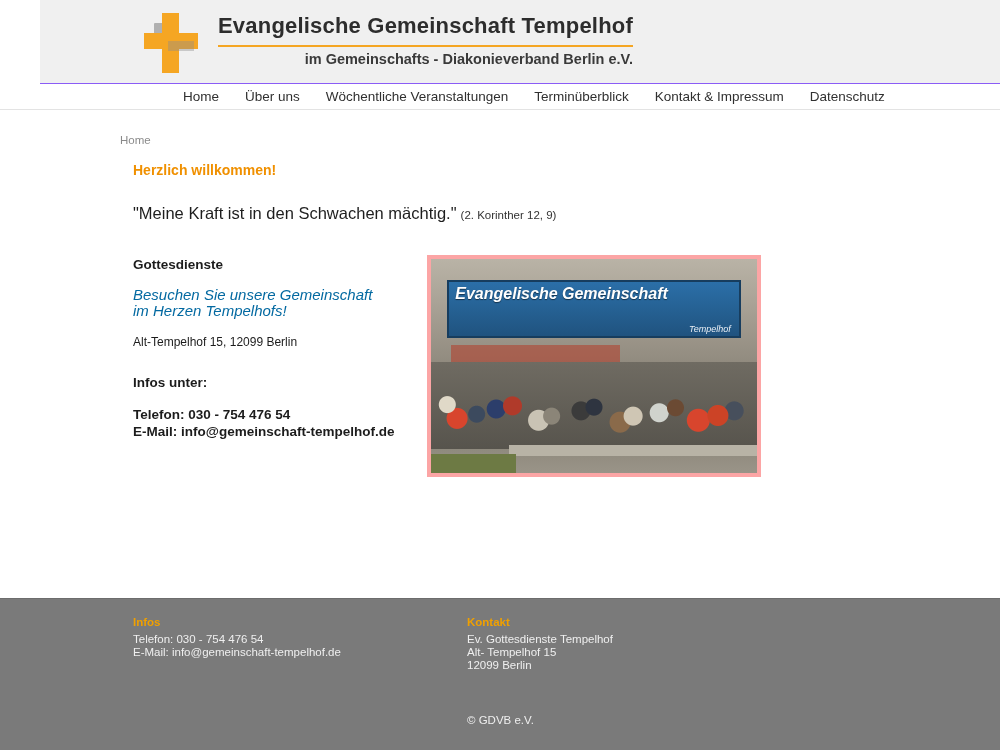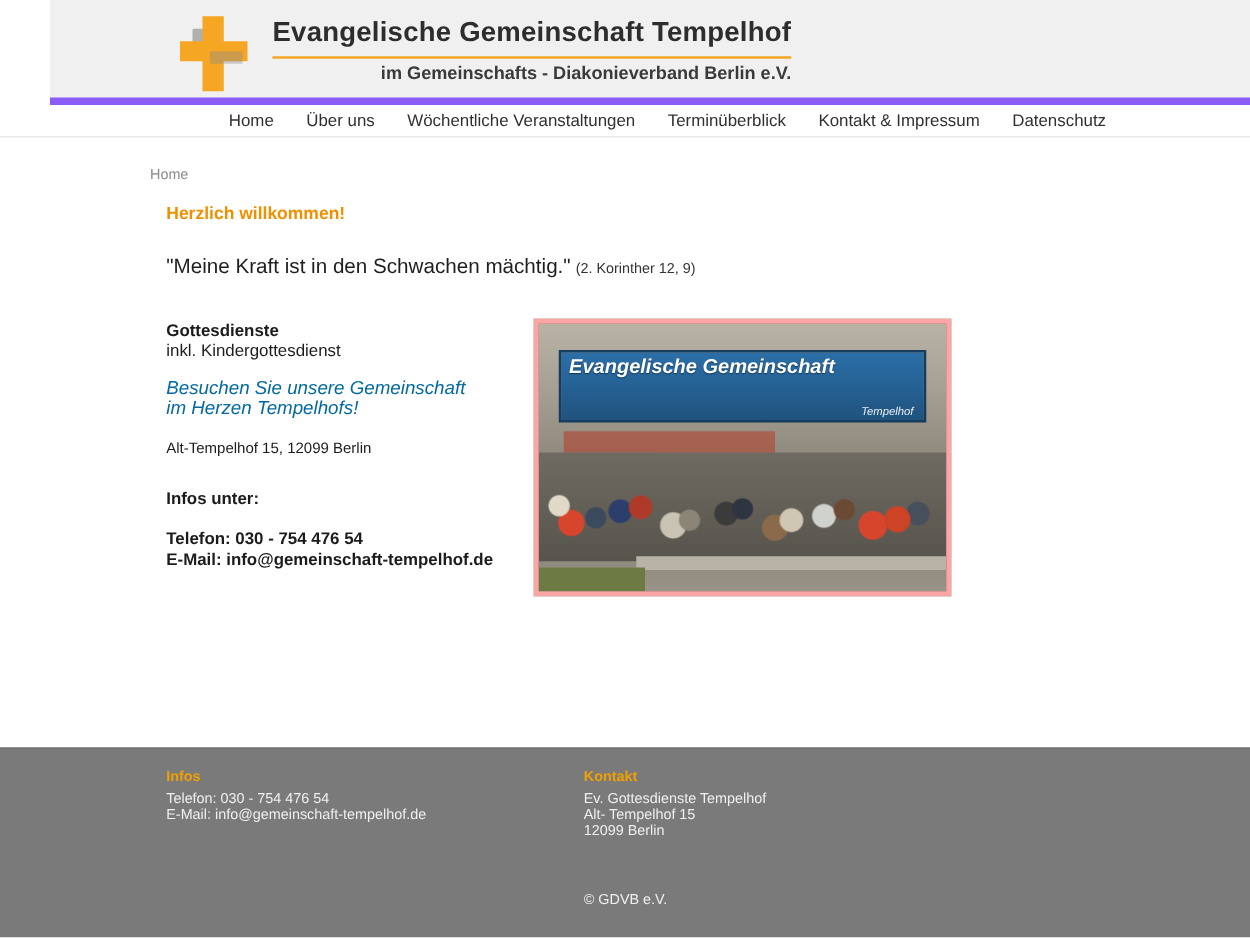--- a/index.html
+++ b/index.html
@@ -14,21 +14,21 @@
     width: 1000px; height: 750px;
     position: relative;
     display: flex;
     flex-direction: column;
   }
 
   
   .header {
     height: 84px;
     background: #f0f0f0;
-    border-bottom: 6px solid #8b5cf6;
+    border-bottom: 1px solid #8b5cf6;
     position: relative;
     margin-left: 40px;
   }
   .header-inner {
     width: 760px;
     margin: 0 auto;
     height: 84px;
     position: relative;
     display: flex;
     align-items: center;
@@ -379,21 +379,20 @@
       <div class="welcome">Herzlich willkommen!</div>
 
       <div class="verse">
         <span>"Meine Kraft ist in den Schwachen mächtig."</span><span class="ref">(2. Korinther 12, 9)</span>
       </div>
 
       <div class="cols">
 
         <div class="left-col">
           <div class="svc-head">Gottesdienste</div>
-          <div class="svc-line">inkl. Kindergottesdienst</div>
 
           <div class="invite">
             <div>Besuchen Sie unsere Gemeinschaft</div>
             <div>im Herzen Tempelhofs!</div>
           </div>
 
           <div class="addr">Alt-Tempelhof 15, 12099 Berlin</div>
 
           <div class="infos-head">Infos unter:</div>
 

